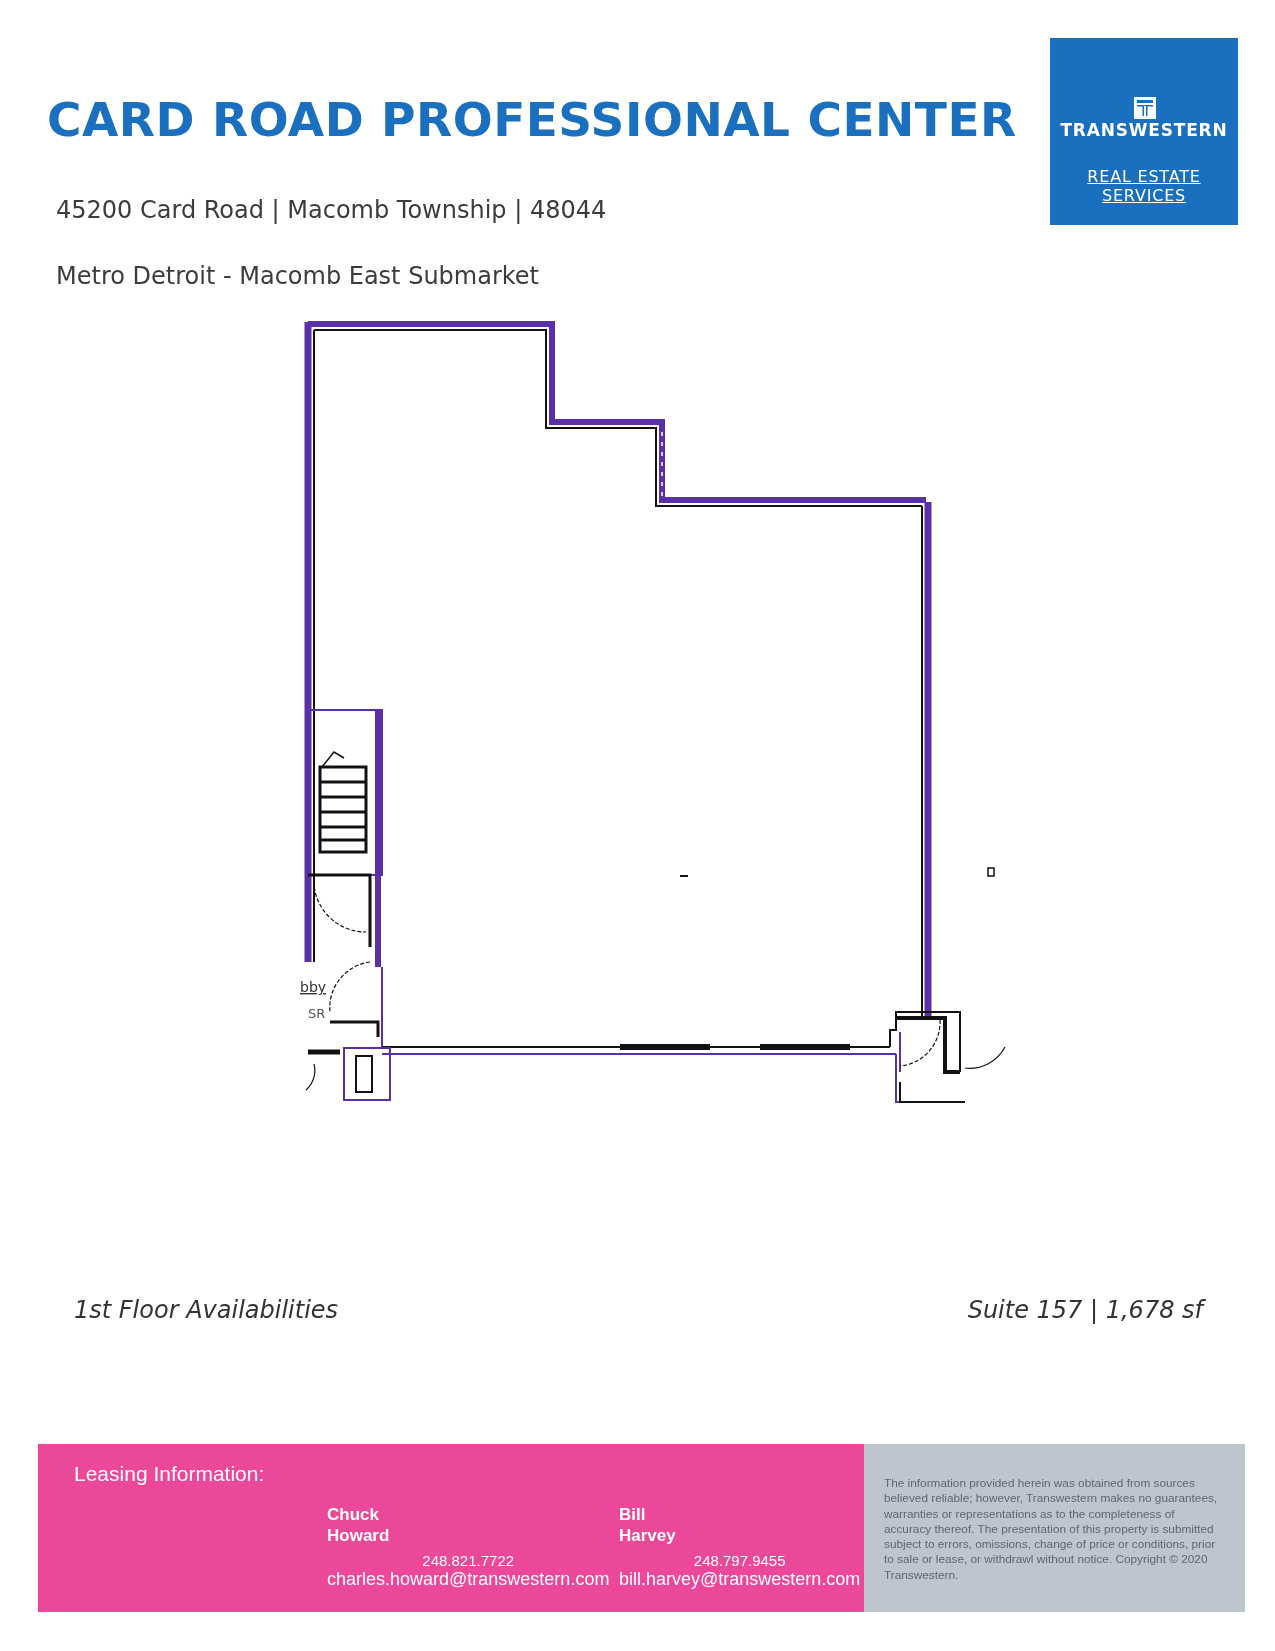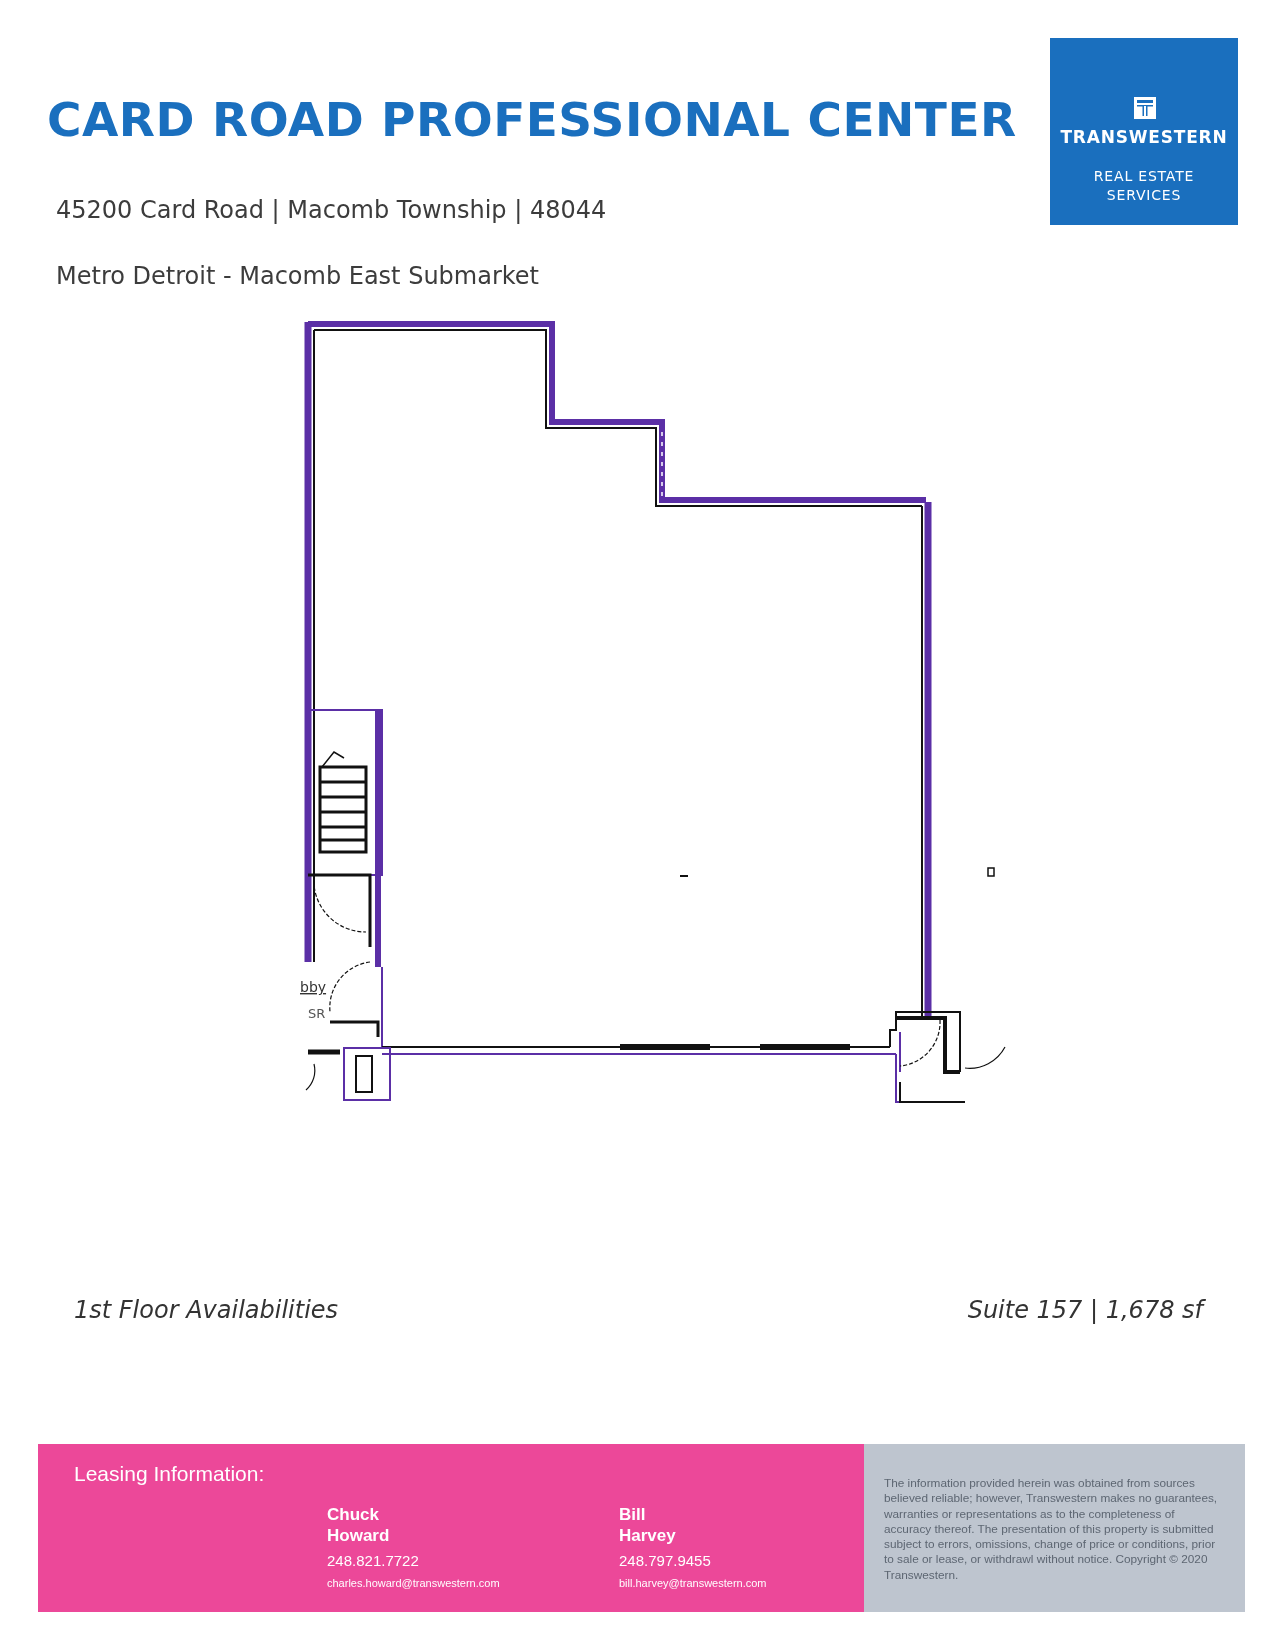--- a/index.html
+++ b/index.html
@@ -6,32 +6,32 @@
   body { width:1275px; height:1651px; position:relative; overflow:hidden;
          font-family:"DejaVu Sans", sans-serif; }
   .title { position:absolute; left:47px; top:92px; font-family:"DejaVu Sans", sans-serif;
            font-weight:bold; font-size:47px; color:#1a6fbe; letter-spacing:0.5px; white-space:nowrap; }
   .addr { position:absolute; left:56px; font-size:24px; color:#3c3c3c; white-space:nowrap; }
   .addr1 { top:196px; } .addr2 { top:227px;margin-top:35px; }
   .logo { position:absolute; left:1050px; top:38px; width:188px; height:187px; background:#1a6fbe;
           color:#fff; text-align:center; }
   .logo .mark { position:absolute; left:84px; top:59px; width:22px; height:22px; background:#fff; }
   .logo .mark svg { display:block; }
-  .logo .brand { position:absolute; left:0; right:0; top:89px; font-size:17px; font-weight:bold; letter-spacing:0.8px; }
-  .logo .sub { position:absolute; left:0; right:0; top:129px; font-size:14px; letter-spacing:0.8px; line-height:19px; }
+  .logo .brand { position:absolute; left:0; right:0; top:82px; font-size:17px; font-weight:bold; letter-spacing:0.8px; }
+  .logo .sub { position:absolute; left:0; right:0; top:129px; font-size:16px; letter-spacing:0.8px; line-height:19px;text-decoration:underline; }
   .plan { position:absolute; left:300px; top:312px; width:720px; height:860px; }
   .avail { position:absolute; left:74px; top:1296px; font-size:24px; font-style:italic; color:#333; }
   .suite { position:absolute; right:72px; top:1296px; font-size:24px; font-style:italic; color:#333; }
   .footer-dark { position:absolute; left:38px; top:1444px; width:826px; height:168px; background:#ec4899; }
   .footer-light { position:absolute; left:864px; top:1444px; width:374px; height:168px; background:#bec5cf;padding-left:7px; }
   .leasing { position:absolute; left:36px; top:18px; font-size:21px; color:#fff; font-family:"Liberation Sans", sans-serif; }
   .contact { position:absolute; top:60px; color:#fff; font-family:"Liberation Sans", sans-serif; }
   .contact .name { font-weight:bold; font-size:17px; line-height:21px; }
-  .contact .phone { font-size:15px; margin-top:6px; }
-  .contact .email { font-size:11px; margin-top:8px; }
+  .contact .phone { font-size:15px; margin-top:6px;text-align:center; }
+  .contact .email { font-size:18px; margin-top:0; }
   .c1 { left:289px; } .c2 { left:581px; }
   .disclaimer { position:absolute; left:20px; top:32px; width:340px; font-size:11.8px; line-height:15.3px;
                 color:#5d6672; font-family:"Liberation Sans", sans-serif; }
 </style>
 </head>
 <body>
 
 <div class="title">CARD ROAD PROFESSIONAL CENTER</div>
 <div class="addr addr1">45200 Card Road | Macomb Township | 48044</div>
 <div class="addr addr2">Metro Detroit - Macomb East Submarket</div>

